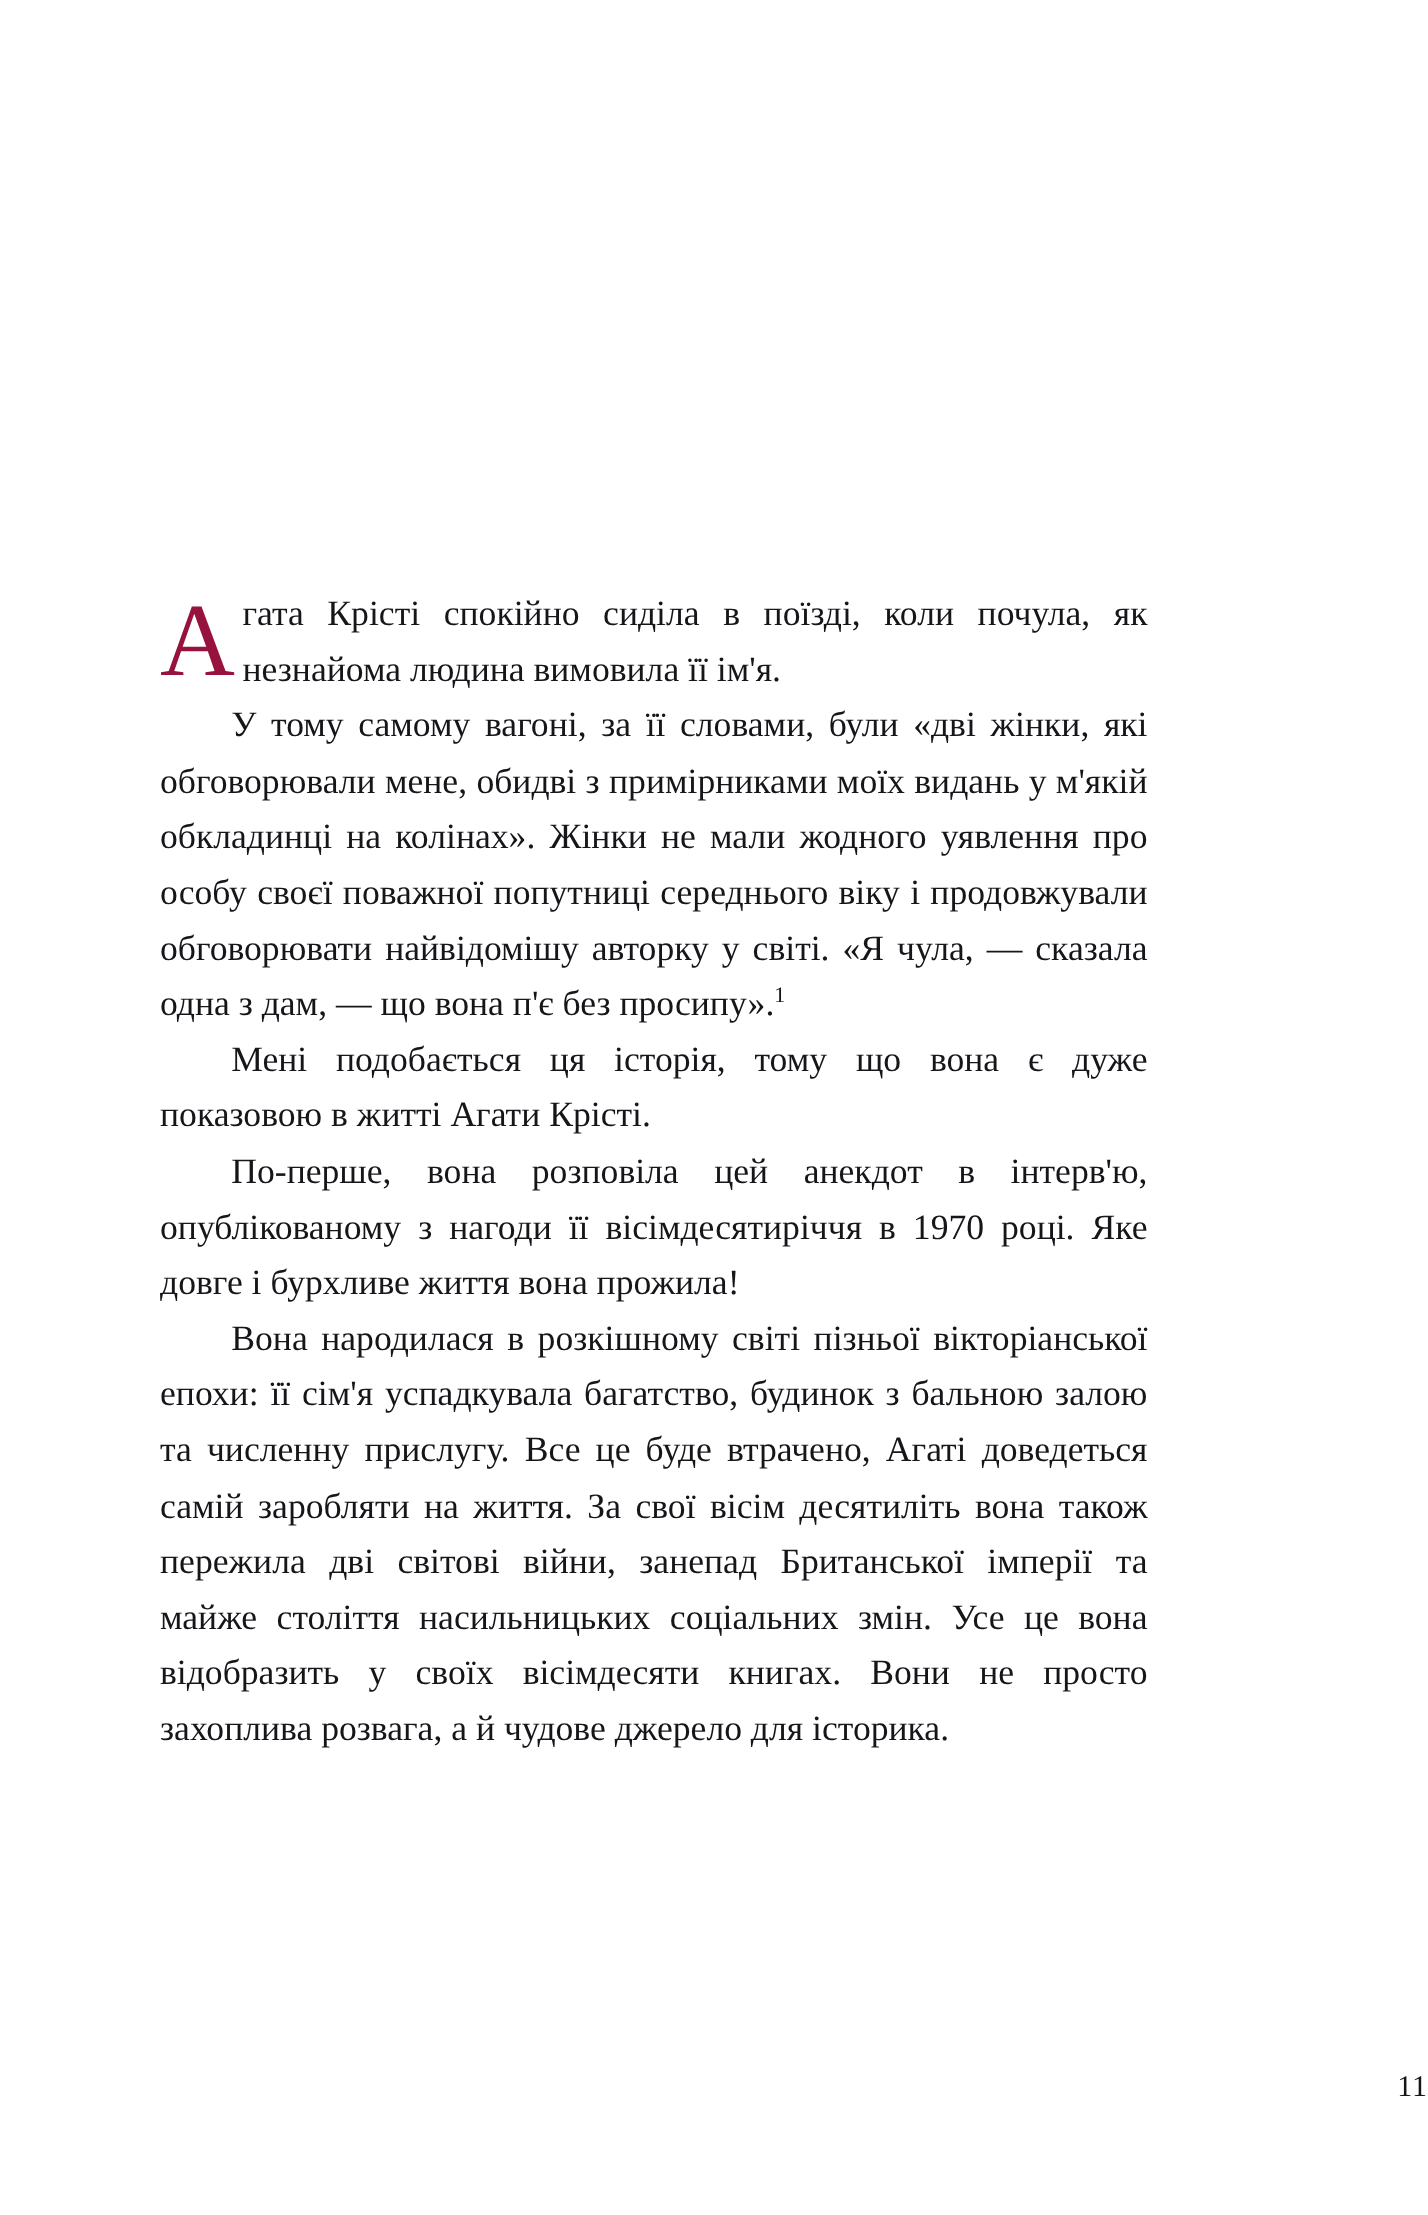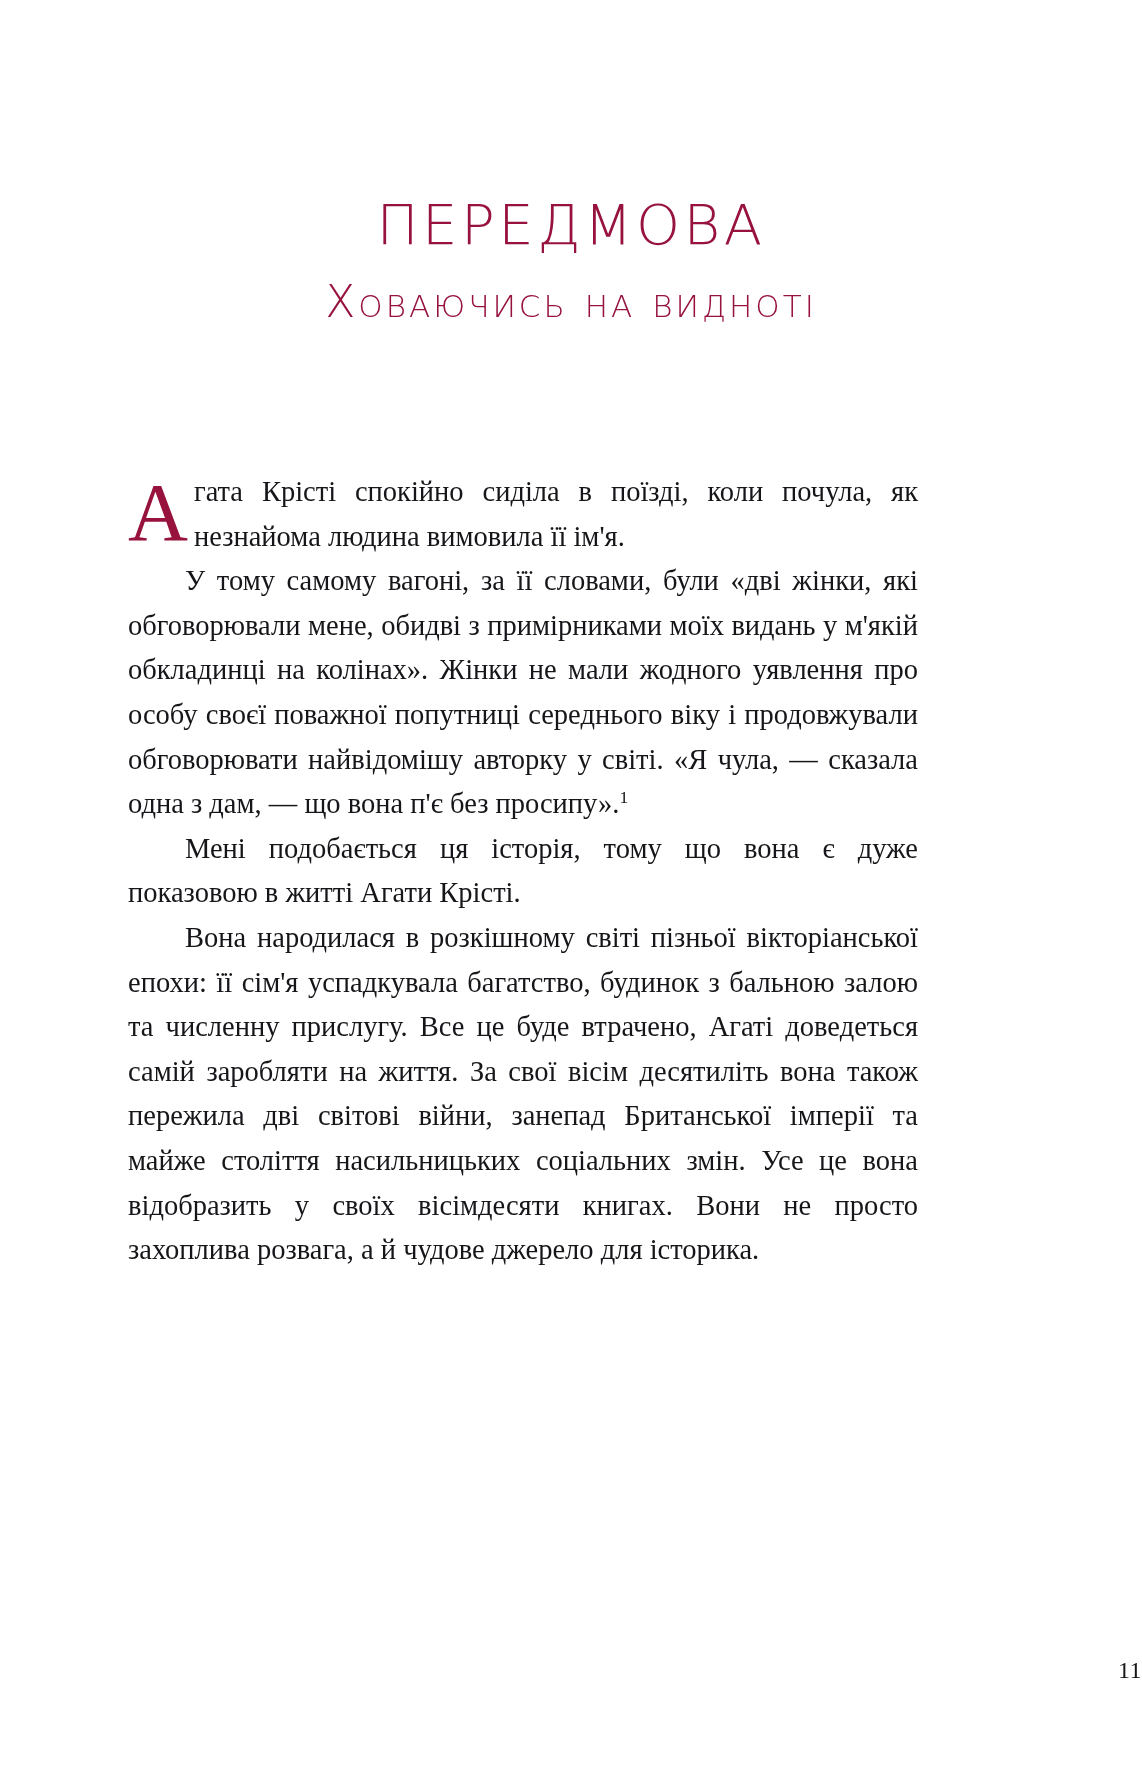--- a/index.html
+++ b/index.html
@@ -97,33 +97,30 @@
     font-size: 24px;
     color: #16161a;
     letter-spacing: 0.5px;
   }
 </style>
 </head>
 <body>
 
 <div class="page">
 
-  <div class="heading-block">
-    <h1 class="chapter-title">ПЕРЕДМОВА</h1>
-    <h2 class="chapter-subtitle">Ховаючись на видноті</h2>
-  </div>
 
   <div class="body-col">
 
     <p class="para first">Агата Крісті спокійно сиділа в поїзді, коли почула, як незнайома людина вимовила її ім'я.</p>
 
     <p class="para"><span>У тому самому вагоні, за її словами, були «дві жінки, які обговорювали мене, обидві з примірниками моїх видань у м'якій обкладинці на колінах». Жінки не мали жодного уявлення про особу своєї поважної попутниці середнього віку і продовжували обговорювати найвідомішу авторку у світі. «Я чула, — сказала одна з дам, — що вона п'є без просипу».</span><sup class="fn">1</sup></p>
 
     <p class="para">Мені подобається ця історія, тому що вона є дуже показовою в житті Агати Крісті.</p>
 
+    <p class="para">По-перше, вона розповіла цей анекдот в інтерв'ю, опублікованому з нагоди її вісімдесятиріччя в 1970 році. Яке довге і бурхливе життя вона прожила!</p>
 
     <p class="para">Вона народилася в розкішному світі пізньої вікторіанської епохи: її сім'я успадкувала багатство, будинок з бальною залою та численну прислугу. Все це буде втрачено, Агаті доведеться самій заробляти на життя. За свої вісім десятиліть вона також пережила дві світові війни, занепад Британської імперії та майже століття насильницьких соціальних змін. Усе це вона відобразить у своїх вісімдесяти книгах. Вони не просто захоплива розвага, а й чудове джерело для історика.</p>
 
 
   </div>
 
   <div class="folio">11</div>
 
 </div>
 

